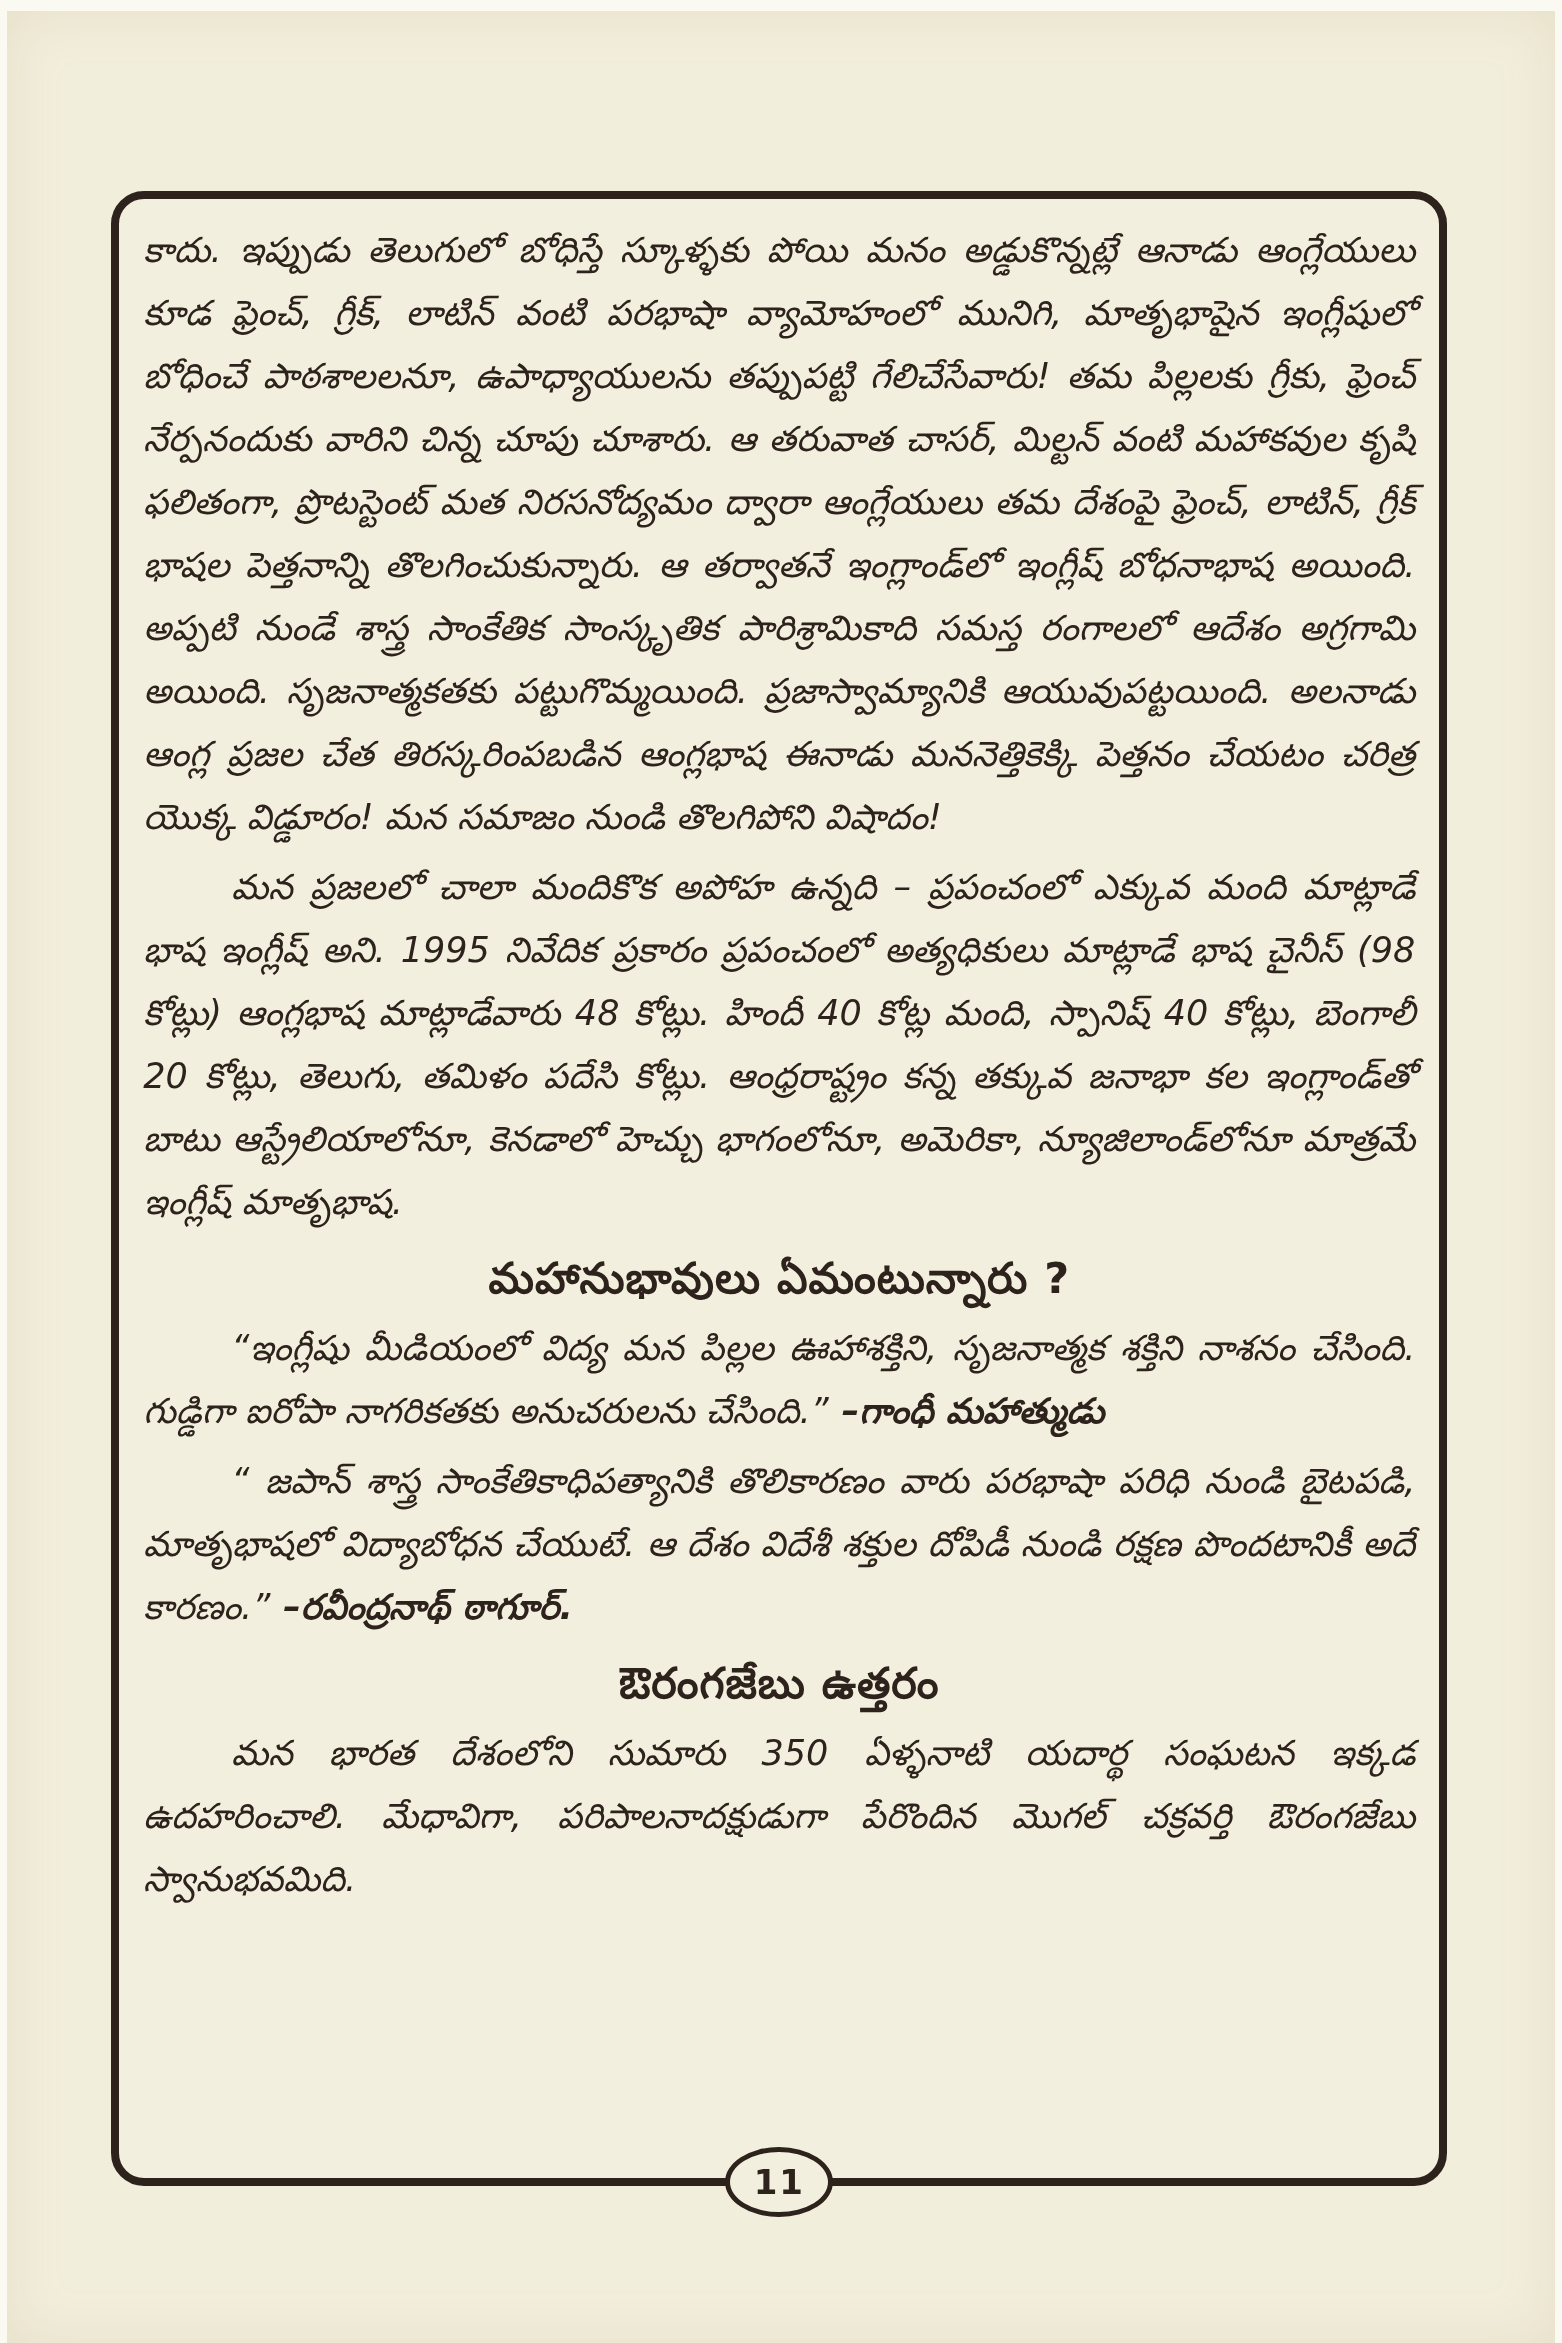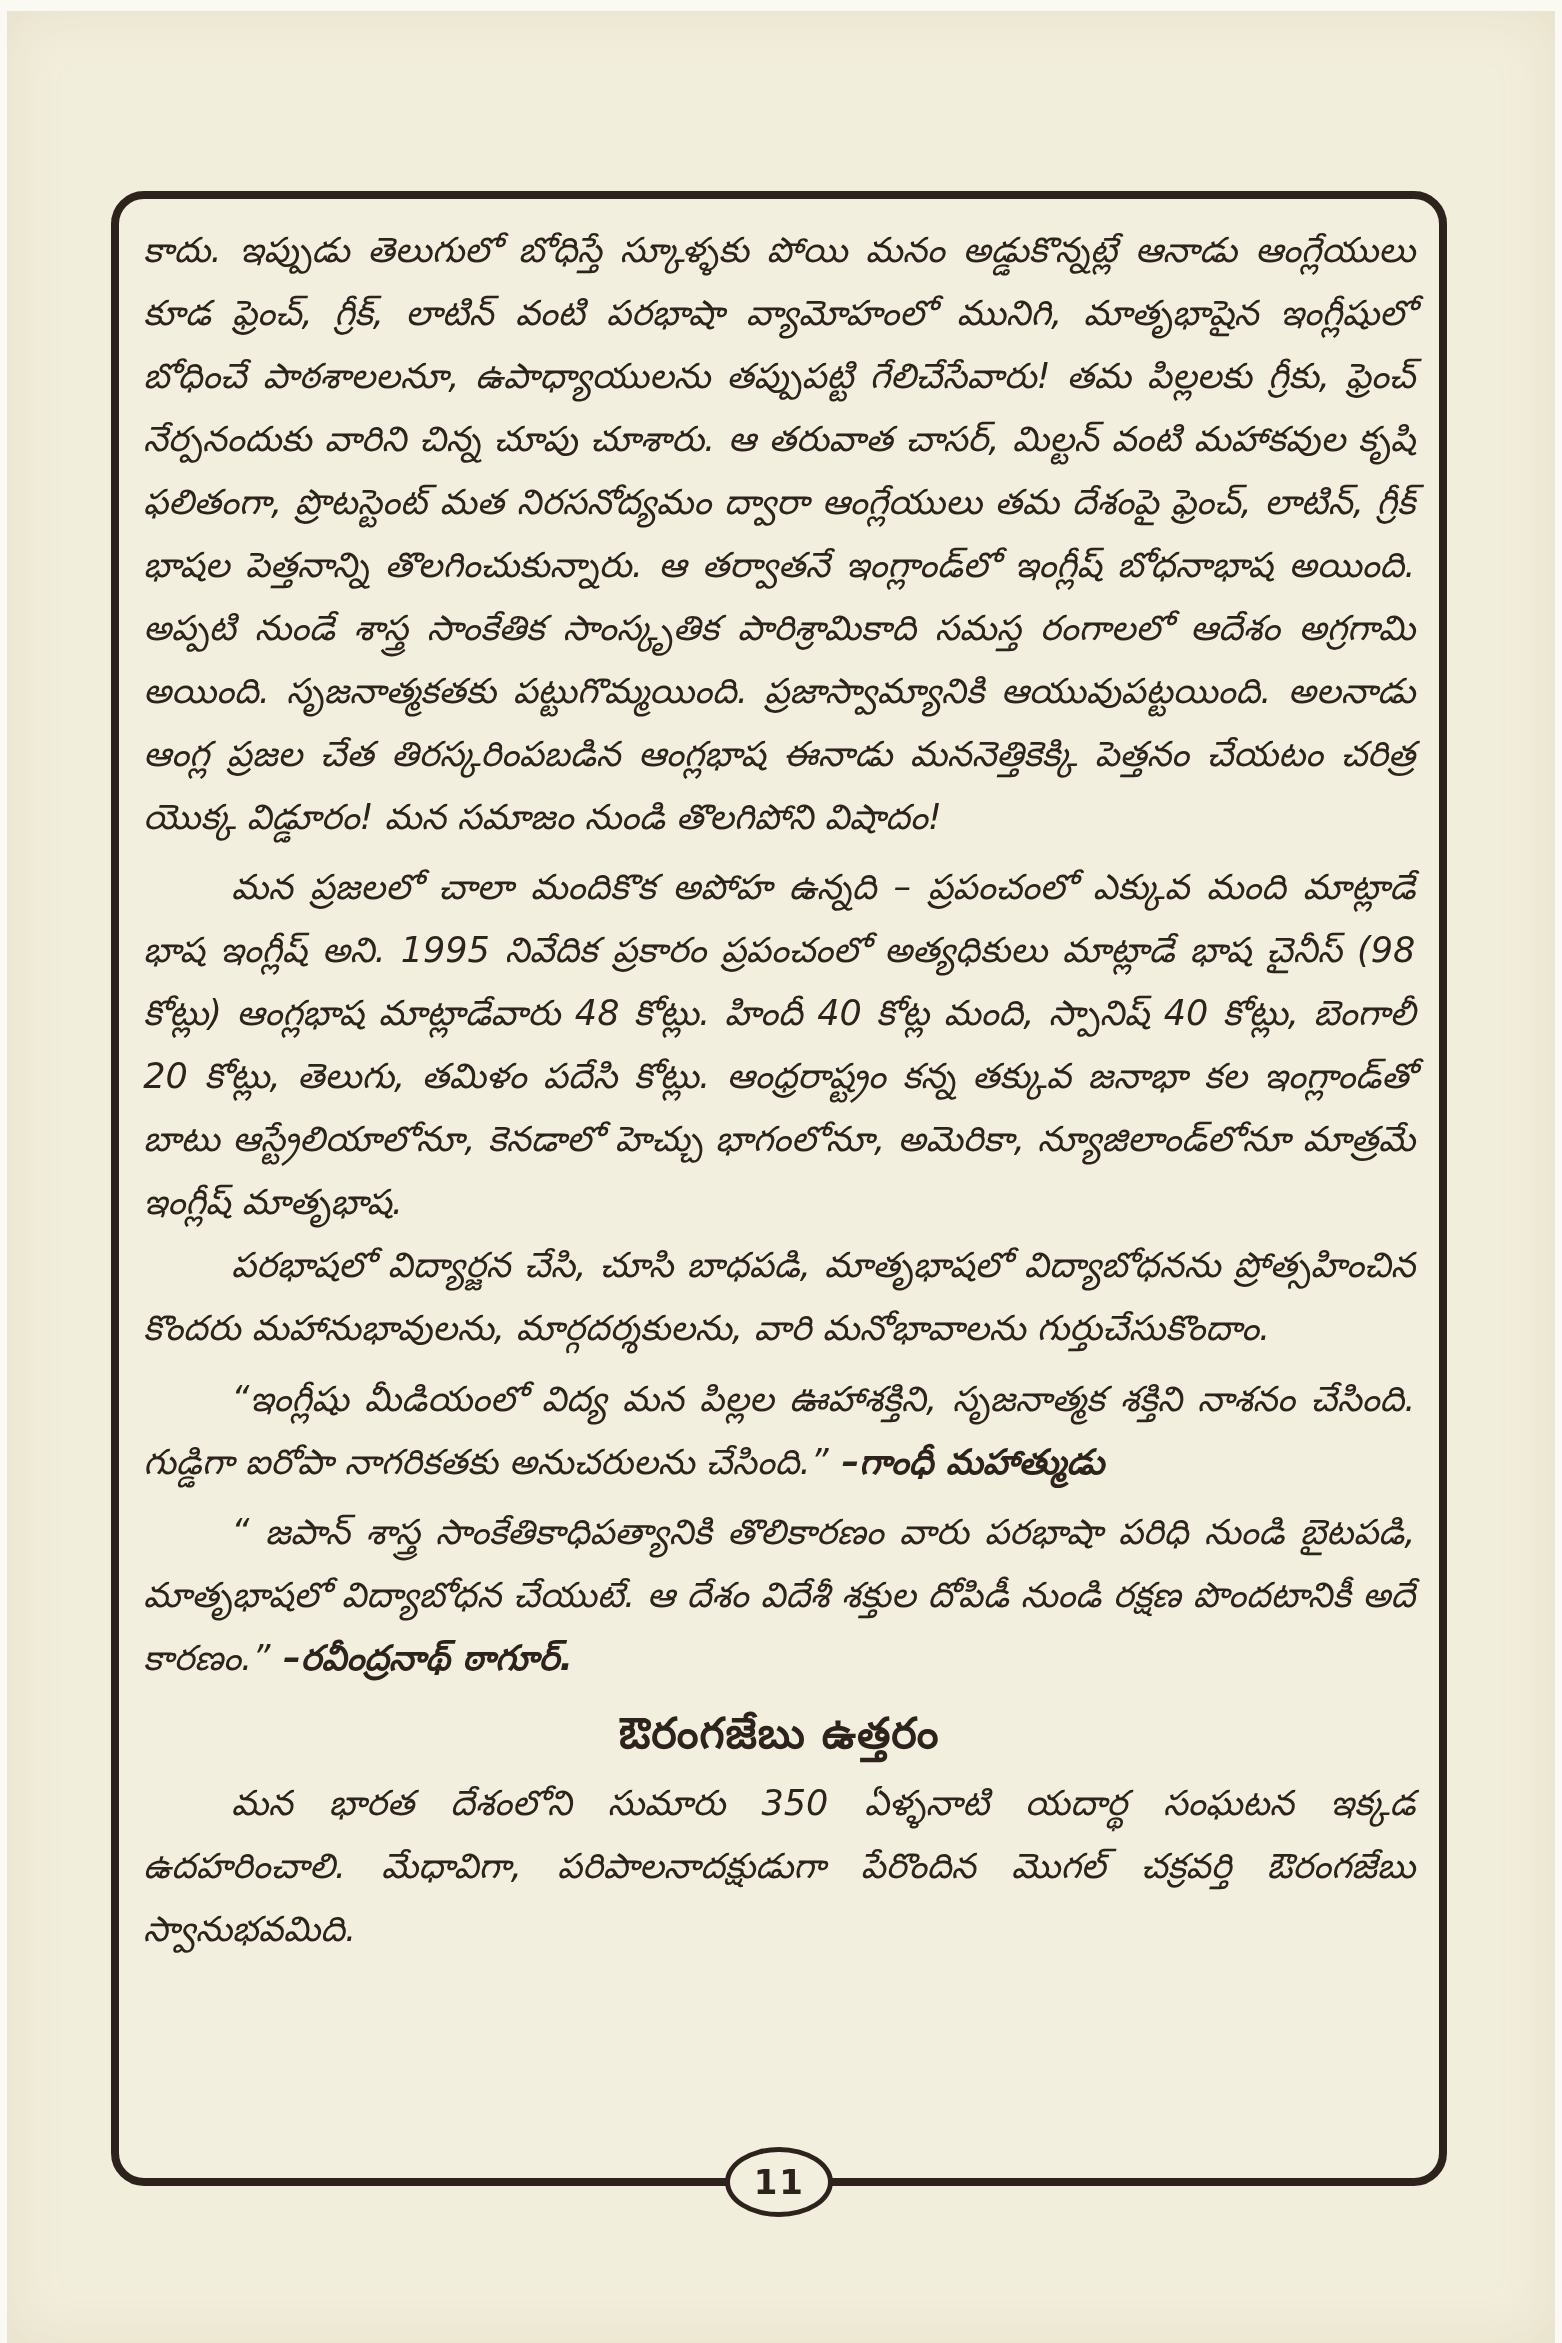--- a/index.html
+++ b/index.html
@@ -78,22 +78,22 @@
 <body>
 
 <div class="paper">
   <div class="frame">
     <div class="text-col">
 
       <p>కాదు. ఇప్పుడు తెలుగులో బోధిస్తే స్కూళ్ళకు పోయి మనం అడ్డుకొన్నట్లే ఆనాడు ఆంగ్లేయులు కూడ ఫ్రెంచ్, గ్రీక్, లాటిన్ వంటి పరభాషా వ్యామోహంలో మునిగి, మాతృభాషైన ఇంగ్లీషులో బోధించే పాఠశాలలనూ, ఉపాధ్యాయులను తప్పుపట్టి గేలిచేసేవారు! తమ పిల్లలకు గ్రీకు, ఫ్రెంచ్ నేర్పనందుకు వారిని చిన్న చూపు చూశారు. ఆ తరువాత చాసర్, మిల్టన్ వంటి మహాకవుల కృషి ఫలితంగా, ప్రొటస్టెంట్ మత నిరసనోద్యమం ద్వారా ఆంగ్లేయులు తమ దేశంపై ఫ్రెంచ్, లాటిన్, గ్రీక్ భాషల పెత్తనాన్ని తొలగించుకున్నారు. ఆ తర్వాతనే ఇంగ్లాండ్‌లో ఇంగ్లీష్ బోధనాభాష అయింది. అప్పటి నుండే శాస్త్ర సాంకేతిక సాంస్కృతిక పారిశ్రామికాది సమస్త రంగాలలో ఆదేశం అగ్రగామి అయింది. సృజనాత్మకతకు పట్టుగొమ్మయింది. ప్రజాస్వామ్యానికి ఆయువుపట్టయింది. అలనాడు ఆంగ్ల ప్రజల చేత తిరస్కరింపబడిన ఆంగ్లభాష ఈనాడు మననెత్తికెక్కి పెత్తనం చేయటం చరిత్ర యొక్క విడ్డూరం! మన సమాజం నుండి తొలగిపోని విషాదం!</p>
 
       <p class="indent para-gap">మన ప్రజలలో చాలా మందికొక అపోహ ఉన్నది – ప్రపంచంలో ఎక్కువ మంది మాట్లాడే భాష ఇంగ్లీష్ అని. 1995 నివేదిక ప్రకారం ప్రపంచంలో అత్యధికులు మాట్లాడే భాష చైనీస్ (98 కోట్లు) ఆంగ్లభాష మాట్లాడేవారు 48 కోట్లు. హిందీ 40 కోట్ల మంది, స్పానిష్ 40 కోట్లు, బెంగాలీ 20 కోట్లు, తెలుగు, తమిళం పదేసి కోట్లు. ఆంధ్రరాష్ట్రం కన్న తక్కువ జనాభా కల ఇంగ్లాండ్‌తో బాటు ఆస్ట్రేలియాలోనూ, కెనడాలో హెచ్చు భాగంలోనూ, అమెరికా, న్యూజిలాండ్‌లోనూ మాత్రమే ఇంగ్లీష్ మాతృభాష.</p>
 
+      <h2 class="section-heading">మహానుభావులు ఏమంటున్నారు ?</h2>
 
-      <p class="indent">పరభాషలో విద్యార్జన చేసి, చూసి బాధపడి, మాతృభాషలో విద్యాబోధనను ప్రోత్సహించిన కొందరు మహానుభావులను, మార్గదర్శకులను, వారి మనోభావాలను గుర్తుచేసుకొందాం.</p>
 
       <p class="indent para-gap">
         <span>“ఇంగ్లీషు మీడియంలో విద్య మన పిల్లల ఊహాశక్తిని, సృజనాత్మక శక్తిని నాశనం చేసింది. గుడ్డిగా ఐరోపా నాగరికతకు అనుచరులను చేసింది.”</span><span class="attr">–గాంధీ మహాత్ముడు</span>
       </p>
 
       <p class="indent para-gap">
         <span>“ జపాన్ శాస్త్ర సాంకేతికాధిపత్యానికి తొలికారణం వారు పరభాషా పరిధి నుండి బైటపడి, మాతృభాషలో విద్యాబోధన చేయుటే. ఆ దేశం విదేశీ శక్తుల దోపిడీ నుండి రక్షణ పొందటానికీ అదే కారణం.”</span><span class="attr">–రవీంద్రనాథ్ ఠాగూర్.</span>
       </p>
 
       <h2 class="section-heading">ఔరంగజేబు ఉత్తరం</h2>

